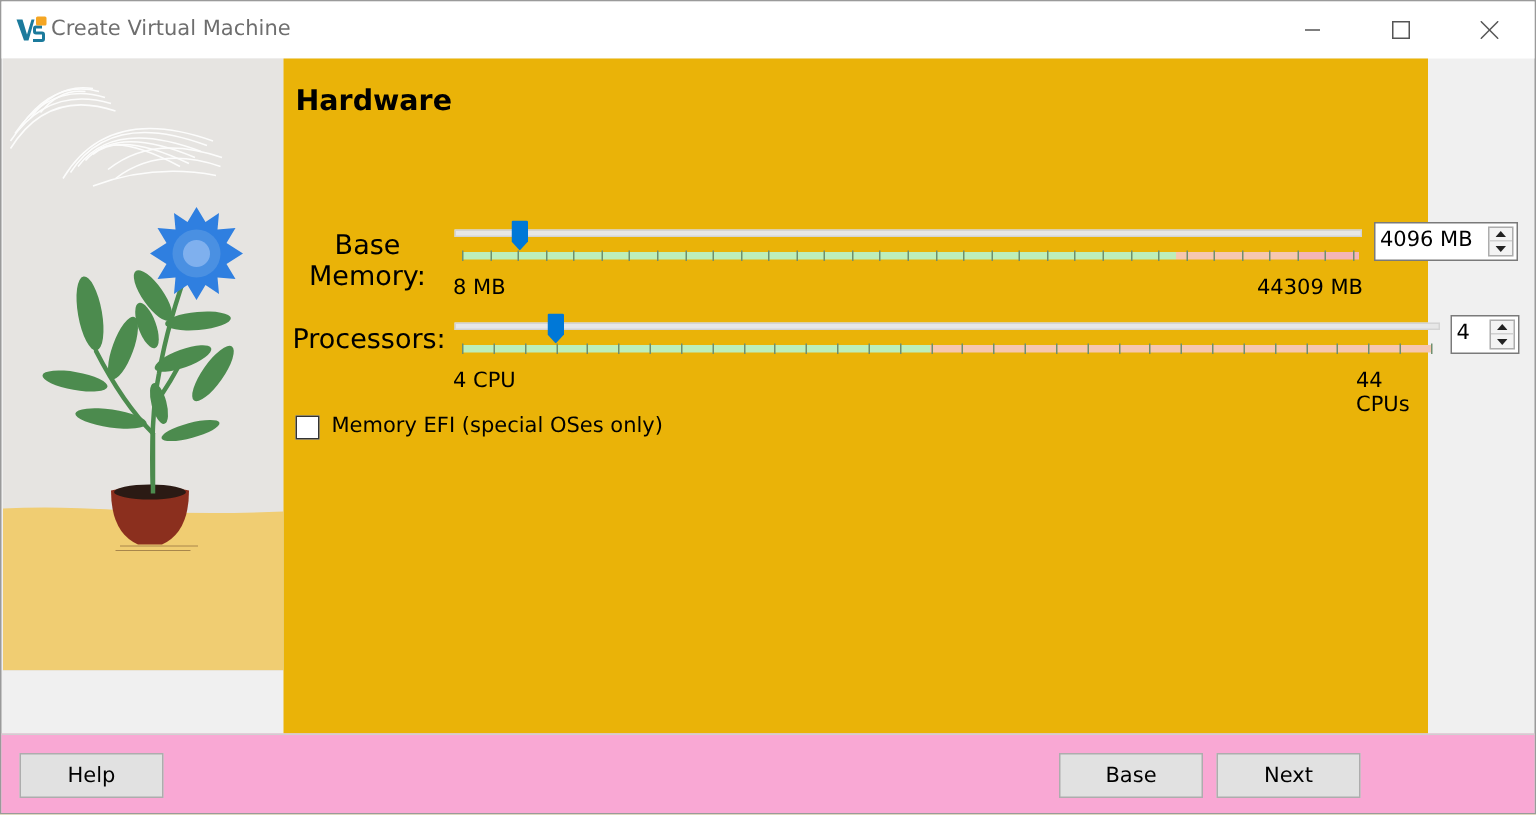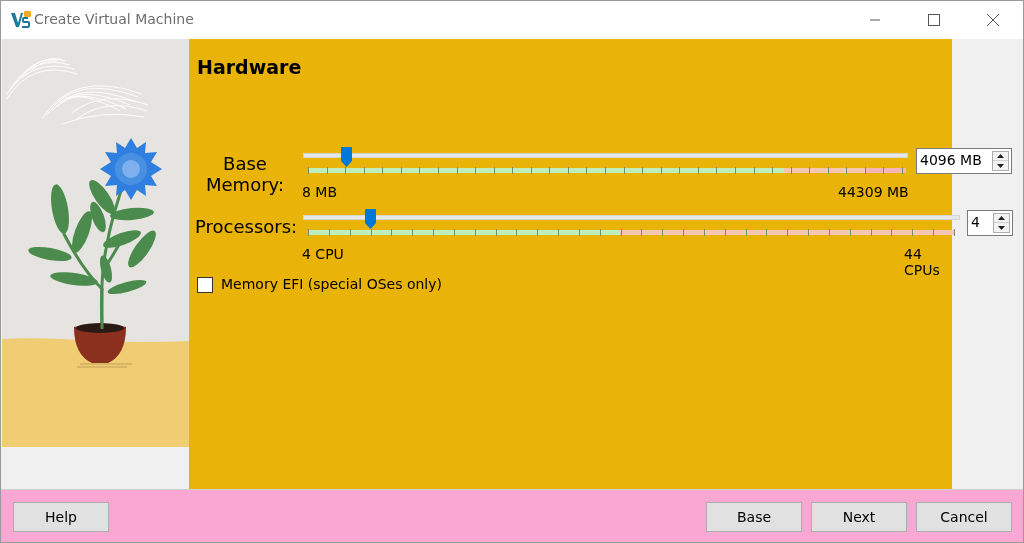--- a/index.html
+++ b/index.html
@@ -273,15 +273,14 @@
     </div>
 
     <div class="checkbox"></div>
     <div class="check-label">Memory EFI (special OSes only)</div>
   </div>
 
   <div class="footer">
     <button class="btn" style="left:12px;">Help</button>
     <button class="btn" style="left:705px;">Base</button>
     <button class="btn" style="left:810px;">Next</button>
-    <button class="btn" style="left:915px;">Cancel</button>
   </div>
 </div>
 
 </body></html>

